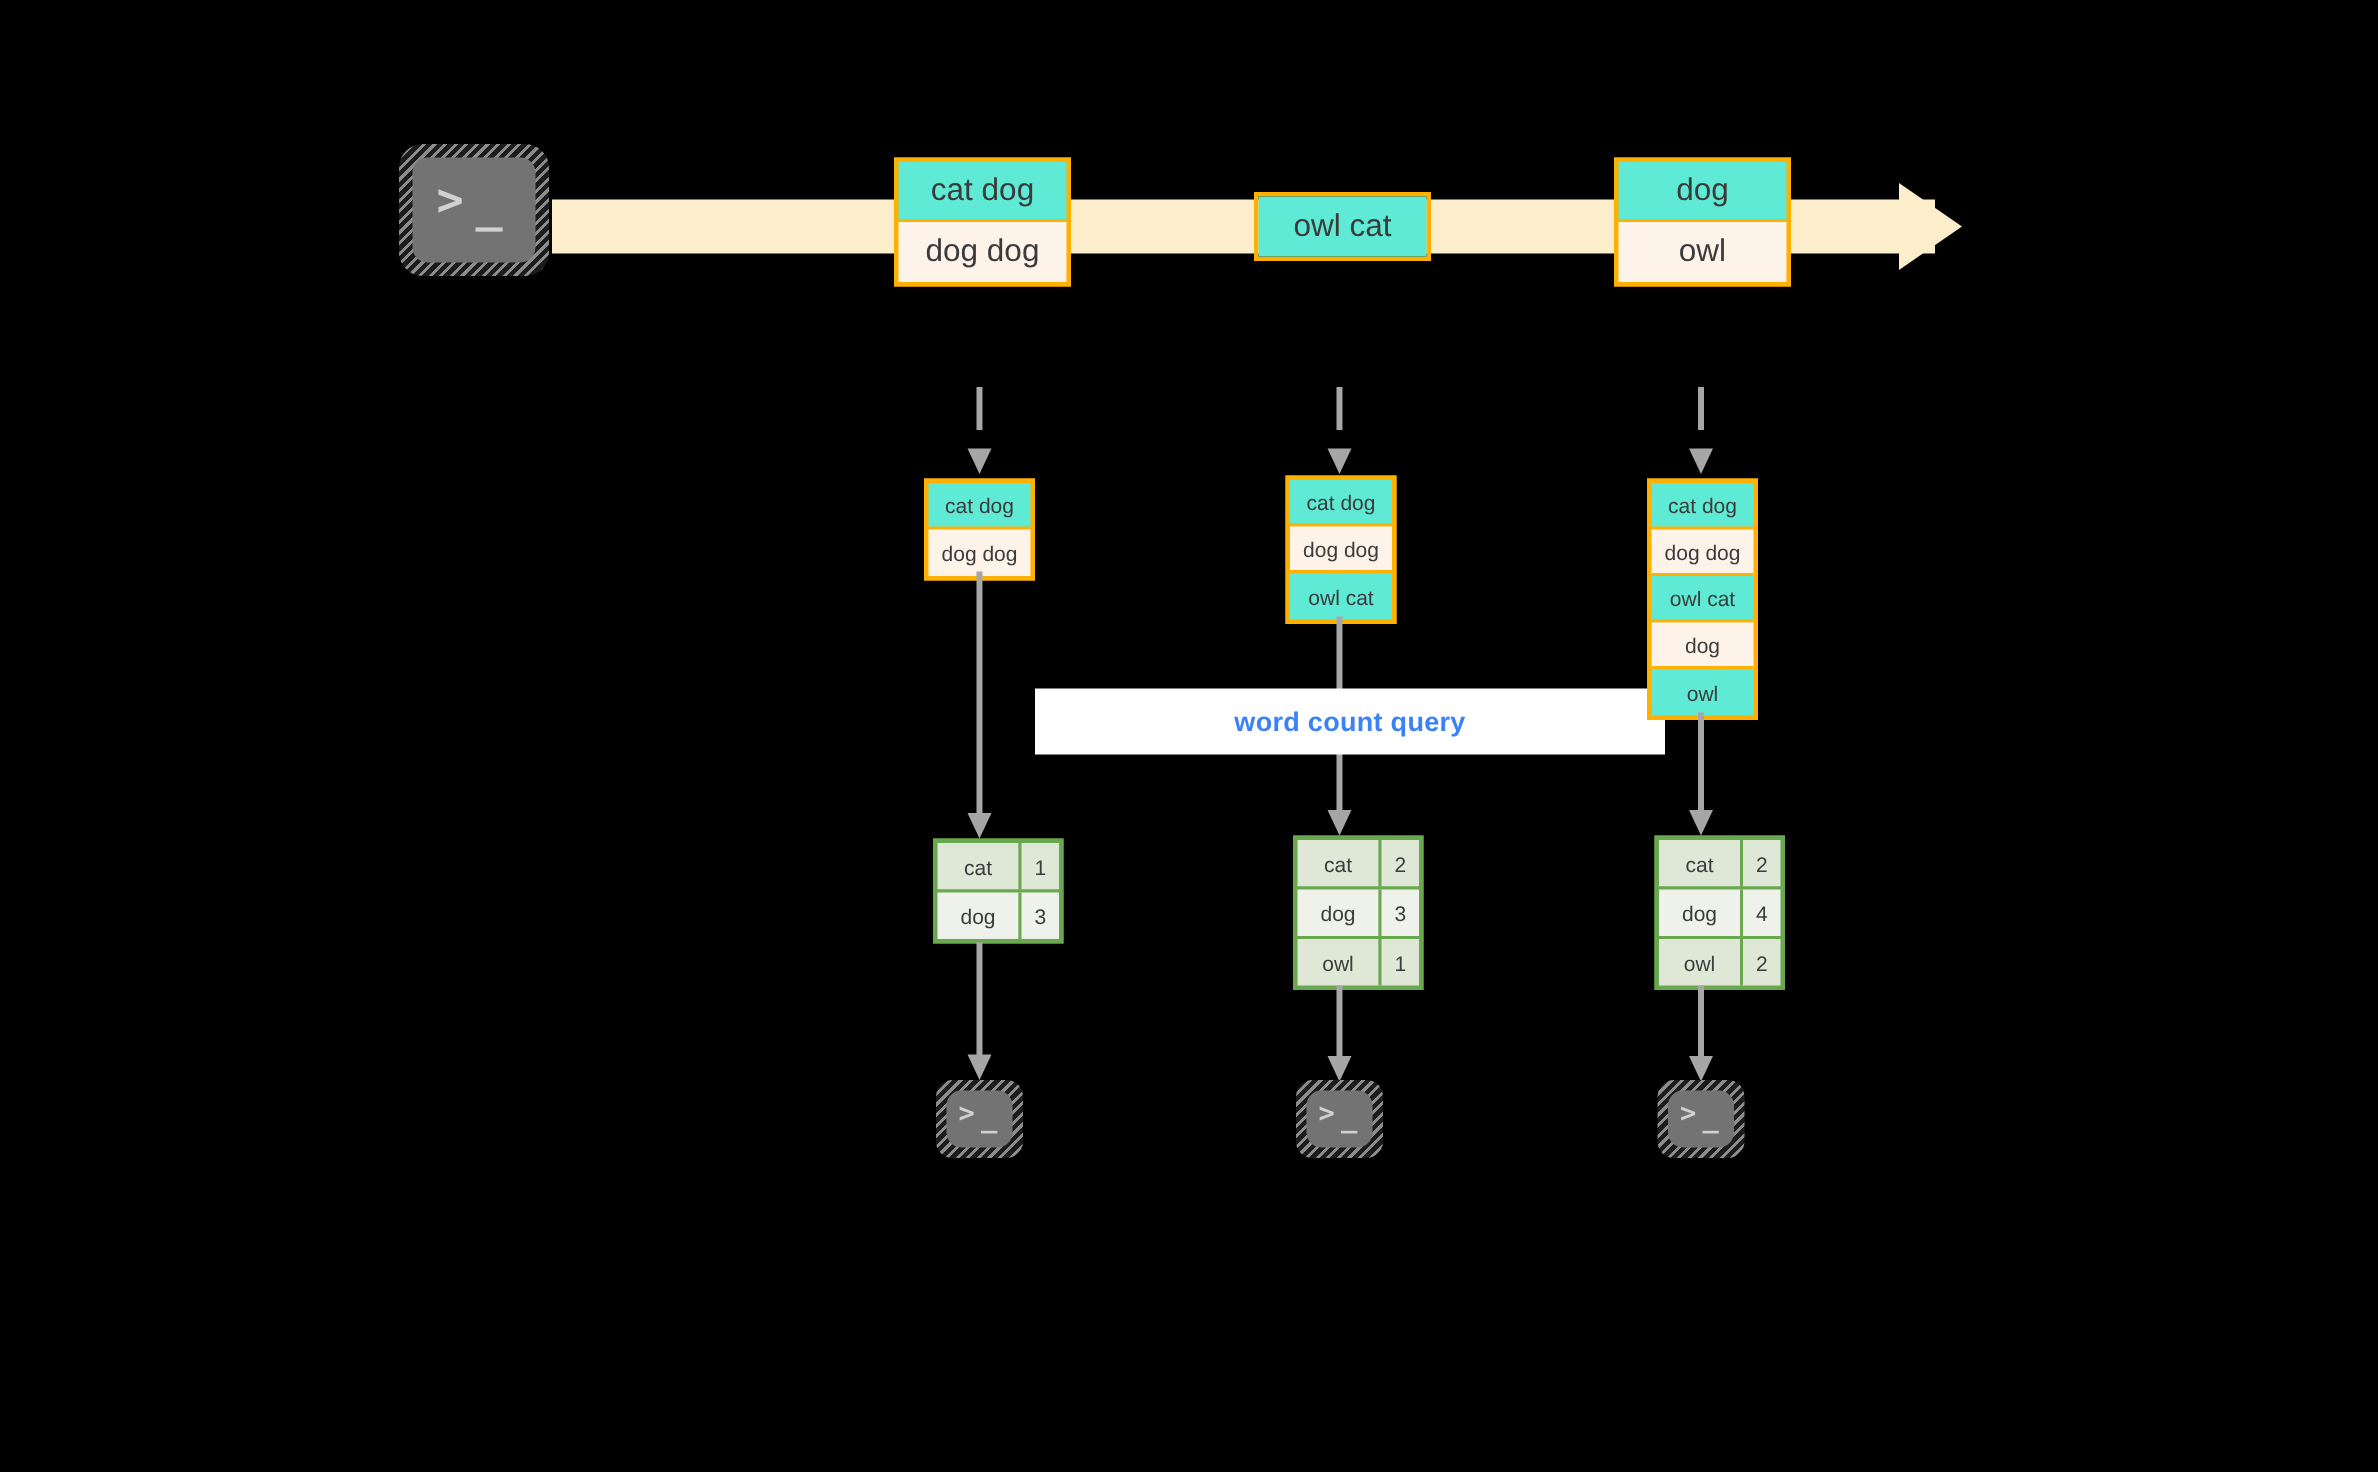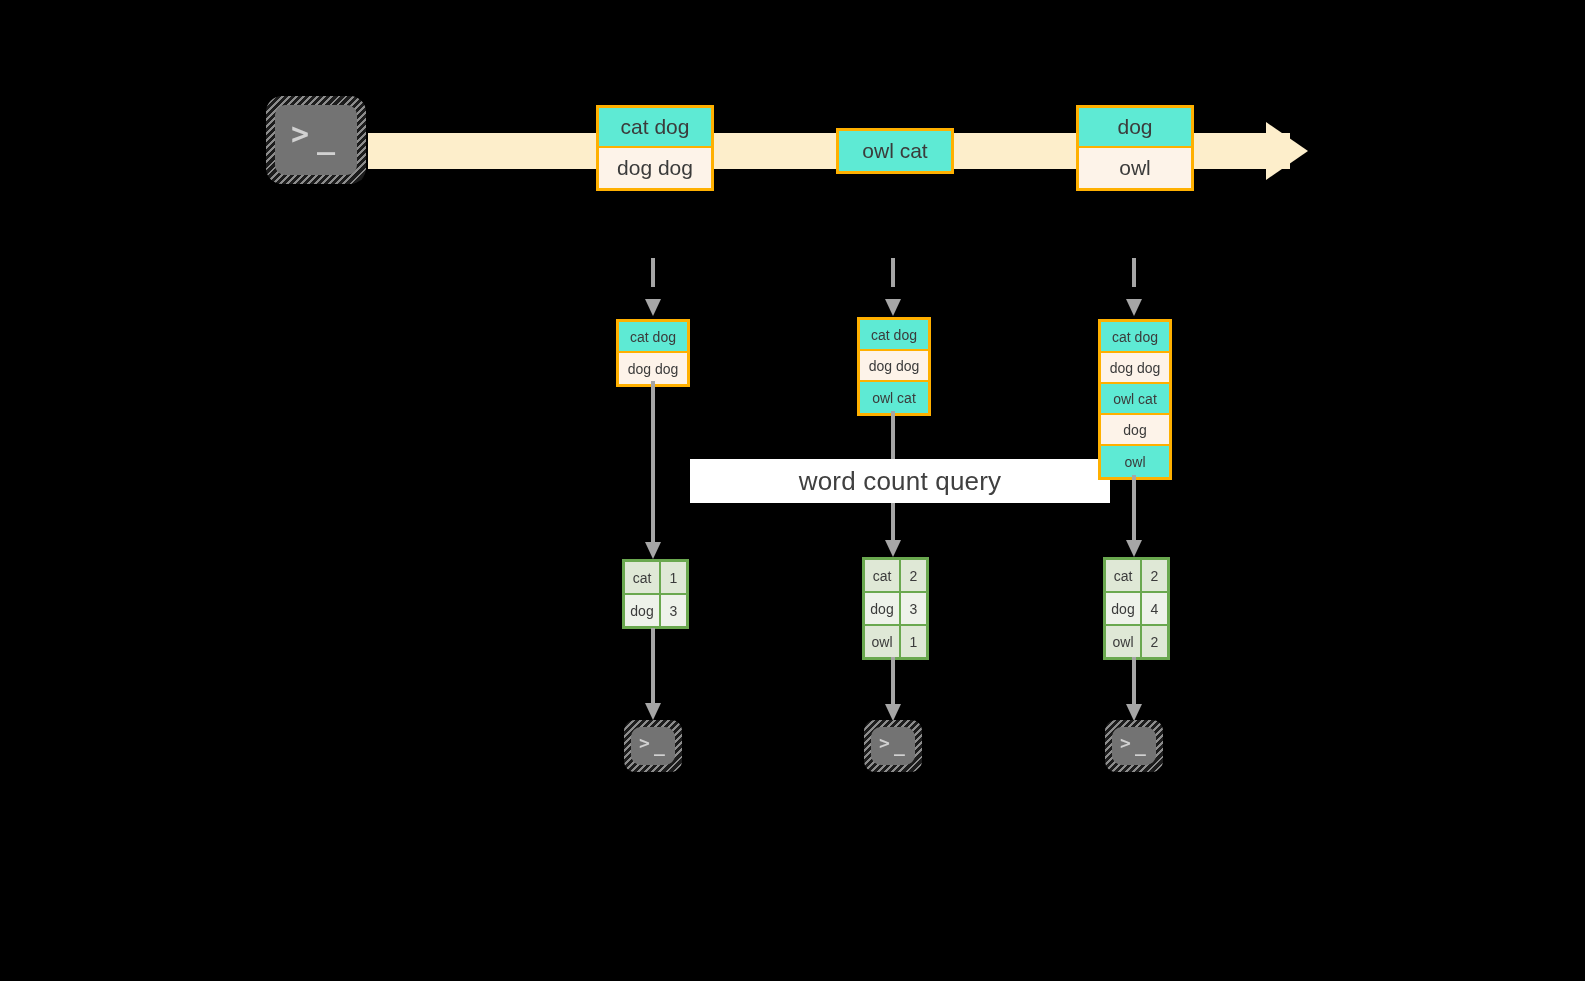--- a/index.html
+++ b/index.html
@@ -127,21 +127,21 @@
   .res .row + .row { border-top: 2px solid #6aa84f; }
   .res .k, .res .v {
     box-sizing: border-box;
     display: flex;
     align-items: center;
     justify-content: center;
     color: #3b3b3b;
     font-size: 14px;
     background: #dfe8d6;
   }
-  .res .k { width: 34px; }
+  .res .k { width: 54px; }
   .res .v { width: 27px; border-left: 2px solid #6aa84f; }
   .res .row.alt .k, .res .row.alt .v { background: #eef2ea; }
 
   
   .conn { position: absolute; }
   .conn .line {
     position: absolute;
     left: 0; top: 0;
     width: 4px;
     background: #a6a6a6;
@@ -165,23 +165,24 @@
   .banner {
     position: absolute;
     left: 690px; top: 459px;
     width: 420px; height: 44px;
     background: #ffffff;
     display: flex;
     align-items: center;
     justify-content: center;
   }
   .banner span {
-    color: #404040;
-    font-size: 26px;
+    color: #3b82f6;
+    font-size: 18px;
     letter-spacing: .2px;
+    font-weight: bold;
   }
 </style>
 </head>
 <body>
 
 <div id="canvas">
 
   <div class="term term-big">
     <div class="hatch"></div>
     <div class="inner">

